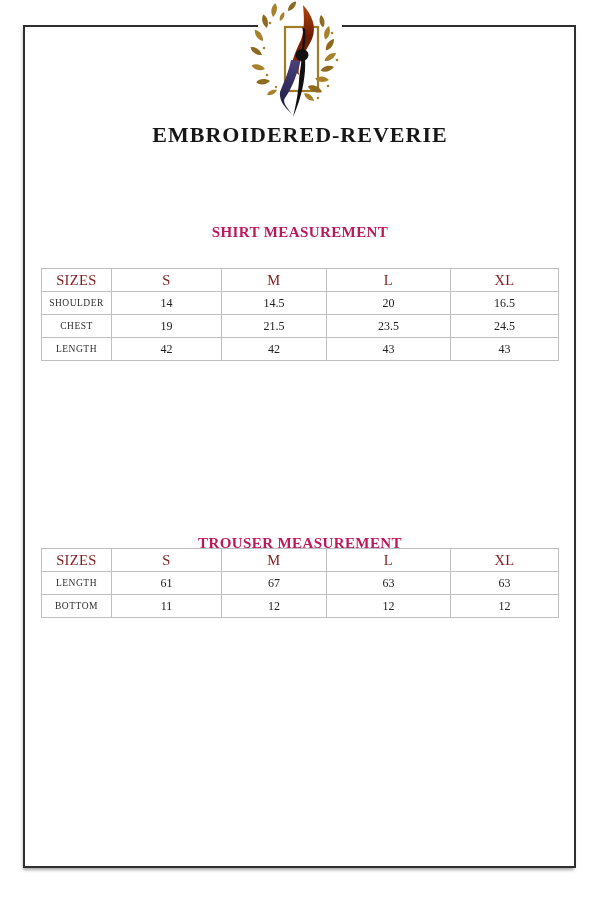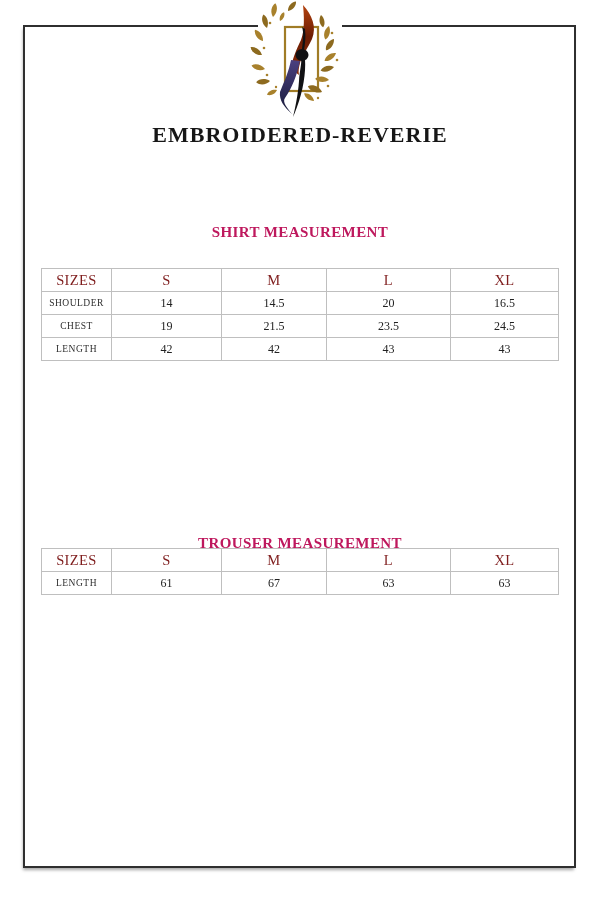--- a/index.html
+++ b/index.html
@@ -224,16 +224,23 @@
       </tr>
     </thead>
     <tbody>
       <tr>
         <td class="row-label">LENGTH</td>
         <td class="val">61</td>
         <td class="val">67</td>
         <td class="val">63</td>
         <td class="val">63</td>
       </tr>
+      <tr>
+        <td class="row-label">BOTTOM</td>
+        <td class="val">11</td>
+        <td class="val">12</td>
+        <td class="val">12</td>
+        <td class="val">12</td>
+      </tr>
     </tbody>
   </table>
 
 </div>
 
 </body></html>

